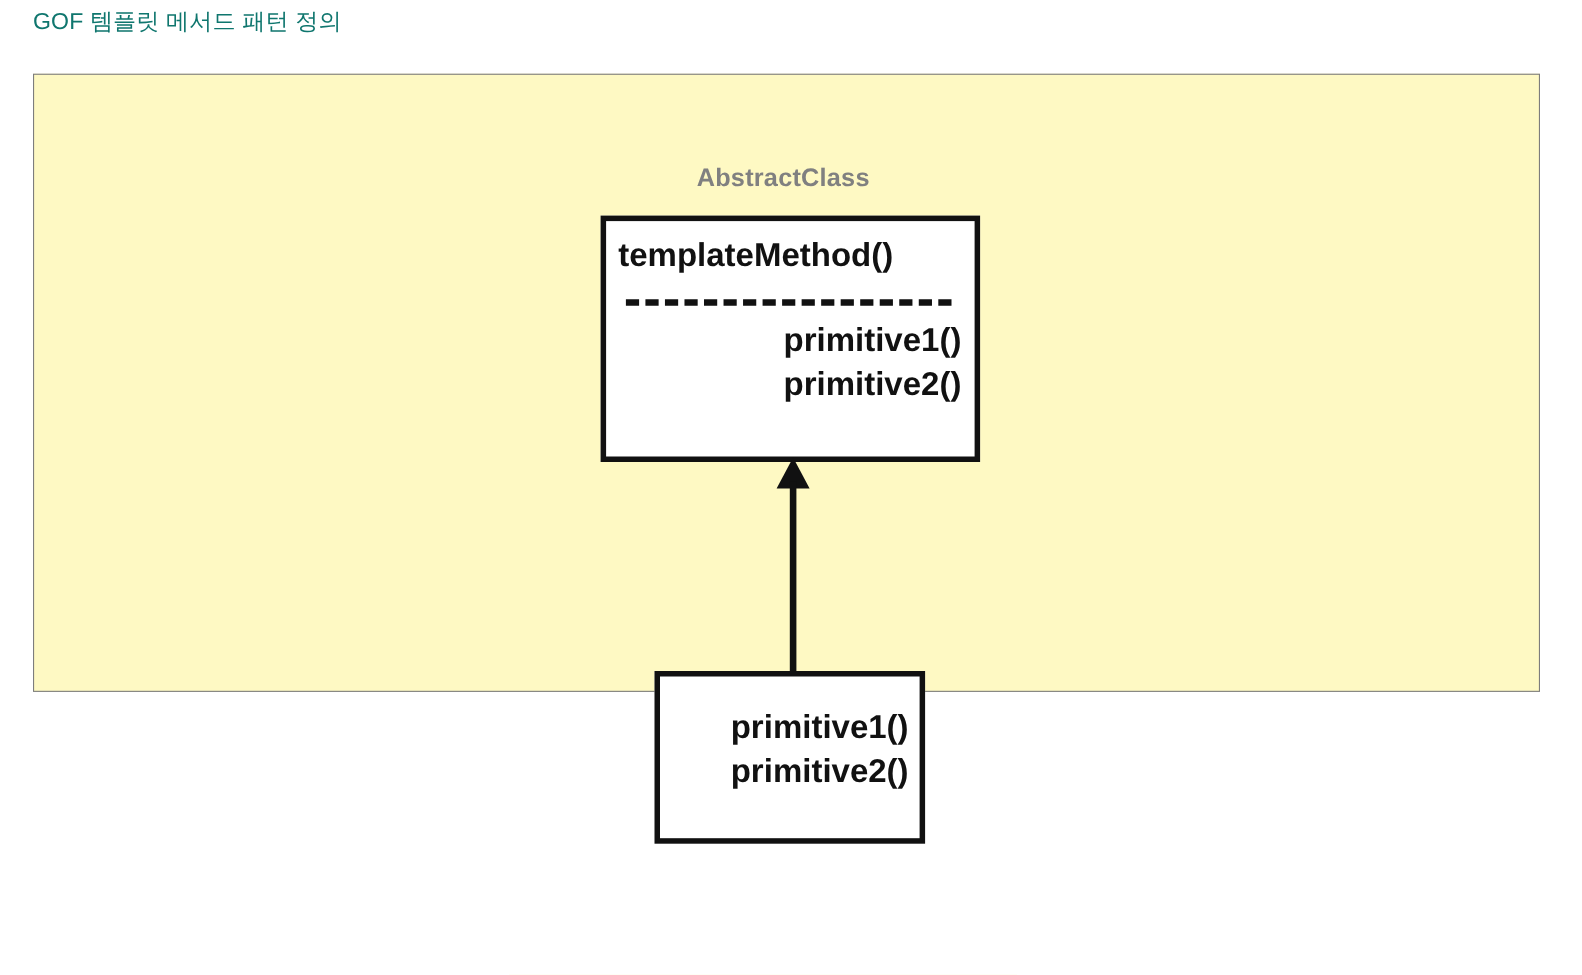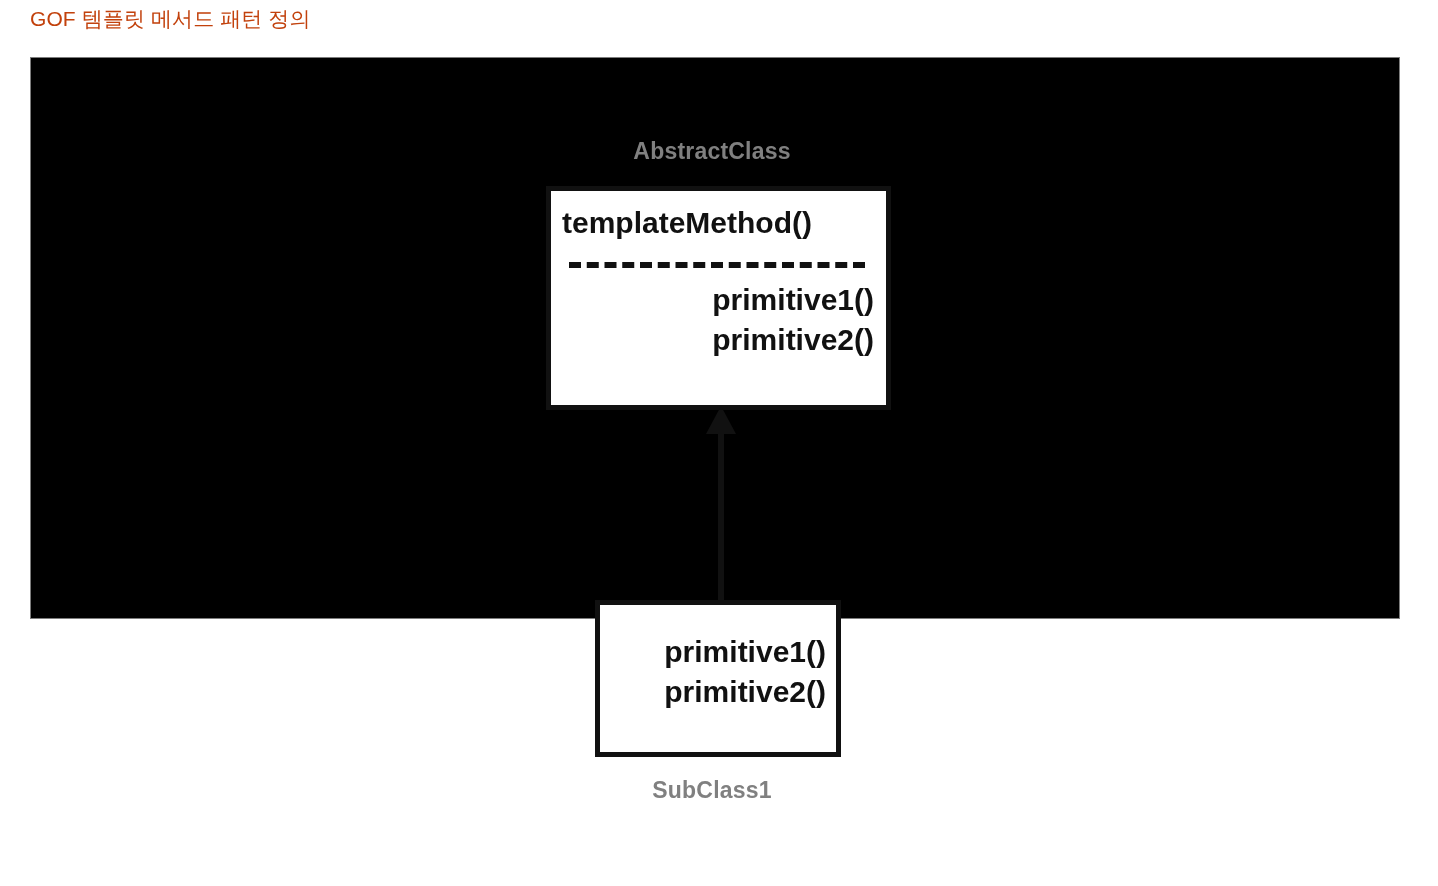--- a/index.html
+++ b/index.html
@@ -15,34 +15,34 @@
     overflow: hidden;
   }
 
   
   #page-title {
     position: absolute;
     left: 30px;
     top: 5px;
     font-size: 21px;
     font-weight: 400;
-    color: #c2410c;
+    color: #0f766e;
     letter-spacing: 0.1px;
     white-space: nowrap;
   }
 
   
   #diagram-frame {
     position: absolute;
     left: 30px;
-    top: 57px;
+    top: 67px;
     width: 1370px;
     height: 562px;
     border: 1.5px solid #7d7d7d;
-    background: #000000;
+    background: #fef9c3;
     box-sizing: border-box;
   }
 
   
   .class-label {
     position: absolute;
     font-size: 23px;
     font-weight: bold;
     color: #808080;
     text-align: center;
@@ -179,15 +179,14 @@
   </div>
 
   <div class="class-box" id="subclass-box">
 
     <div id="subclass-primitives">
       <div class="method-line">primitive1()</div>
       <div class="method-line">primitive2()</div>
     </div>
   </div>
 
-  <div class="class-label" id="subclass-label">SubClass1</div>
 
 </div>
 
 </body></html>

